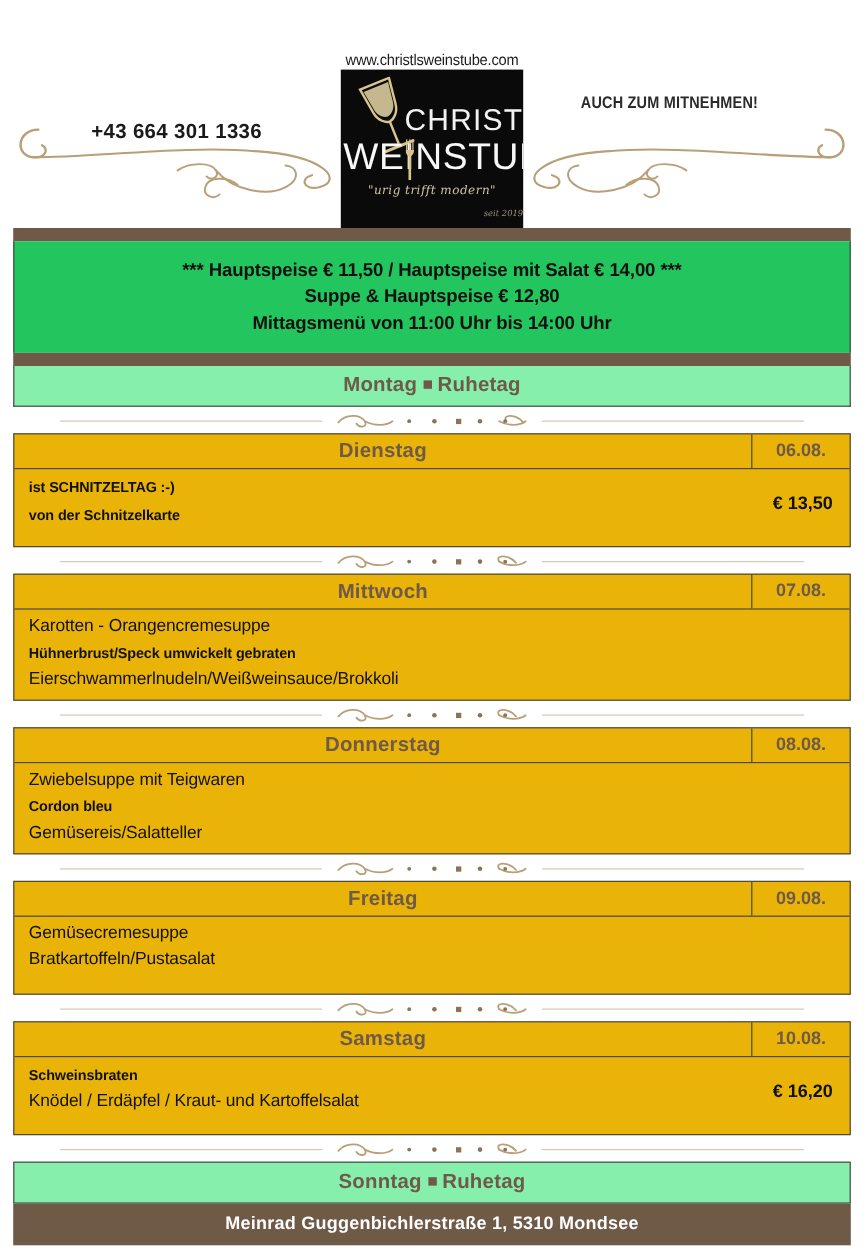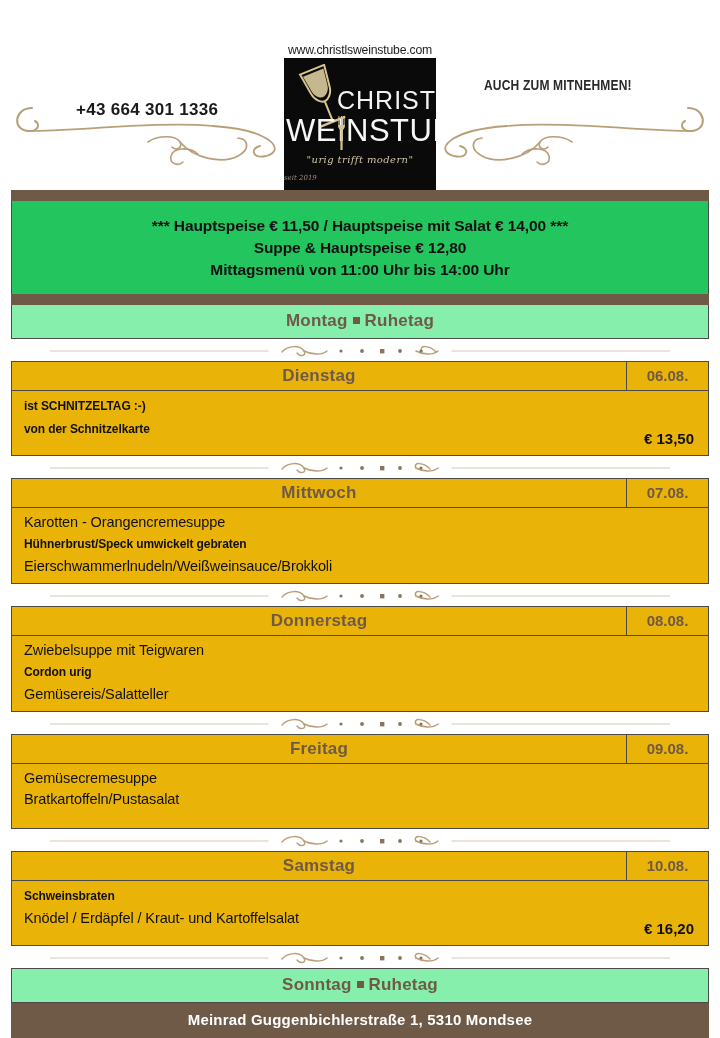--- a/index.html
+++ b/index.html
@@ -125,21 +125,21 @@
     font-family: "DejaVu Serif", serif;
     font-style: italic;
     font-size: 10px;
     color: #cfc4a8;
     letter-spacing: 0.4px;
   }
   .logo-seit {
     position: absolute;
     left: 0; right: 0;
     top: 116px;
-    text-align: left;
+    text-align: right;
     font-family: "DejaVu Serif", serif;
     font-style: italic;
     font-size: 7px;
     color: #9a9078;
   }
 
   
   .menu {
     position: absolute;
     left: 11px;
@@ -245,21 +245,21 @@
     white-space: nowrap;
   }
   .dish.bold {
     font-weight: bold;
     font-size: 12px;
     line-height: 23px;
   }
   .price-col {
     width: 110px;
     display: flex;
-    align-items: flex-end;
+    align-items: center;
     justify-content: flex-end;
     padding: 0 14px 8px 0;
   }
   .price {
     font-size: 15px;
     font-weight: bold;
     color: #111;
     white-space: nowrap;
   }
 
@@ -449,21 +449,21 @@
   </svg>
       </div>
       <div class="day-block">
     <div class="day-head">
       <div class="day-name">Donnerstag</div>
       <div class="day-date">08.08.</div>
     </div>
     <div class="day-body">
       <div class="dishes">
             <div class="dish">Zwiebelsuppe mit Teigwaren</div>
-            <div class="dish bold">Cordon urig</div>
+            <div class="dish bold">Cordon bleu</div>
             <div class="dish">Gemüsereis/Salatteller</div>
           </div>
       <div class="price-col">
         <div class="price"></div>
       </div>
     </div>
       </div>
       <div class="sep">
   <svg viewBox="0 0 620 14" width="620" height="14">
     <g stroke="#b99f78" fill="none" stroke-linecap="round">

